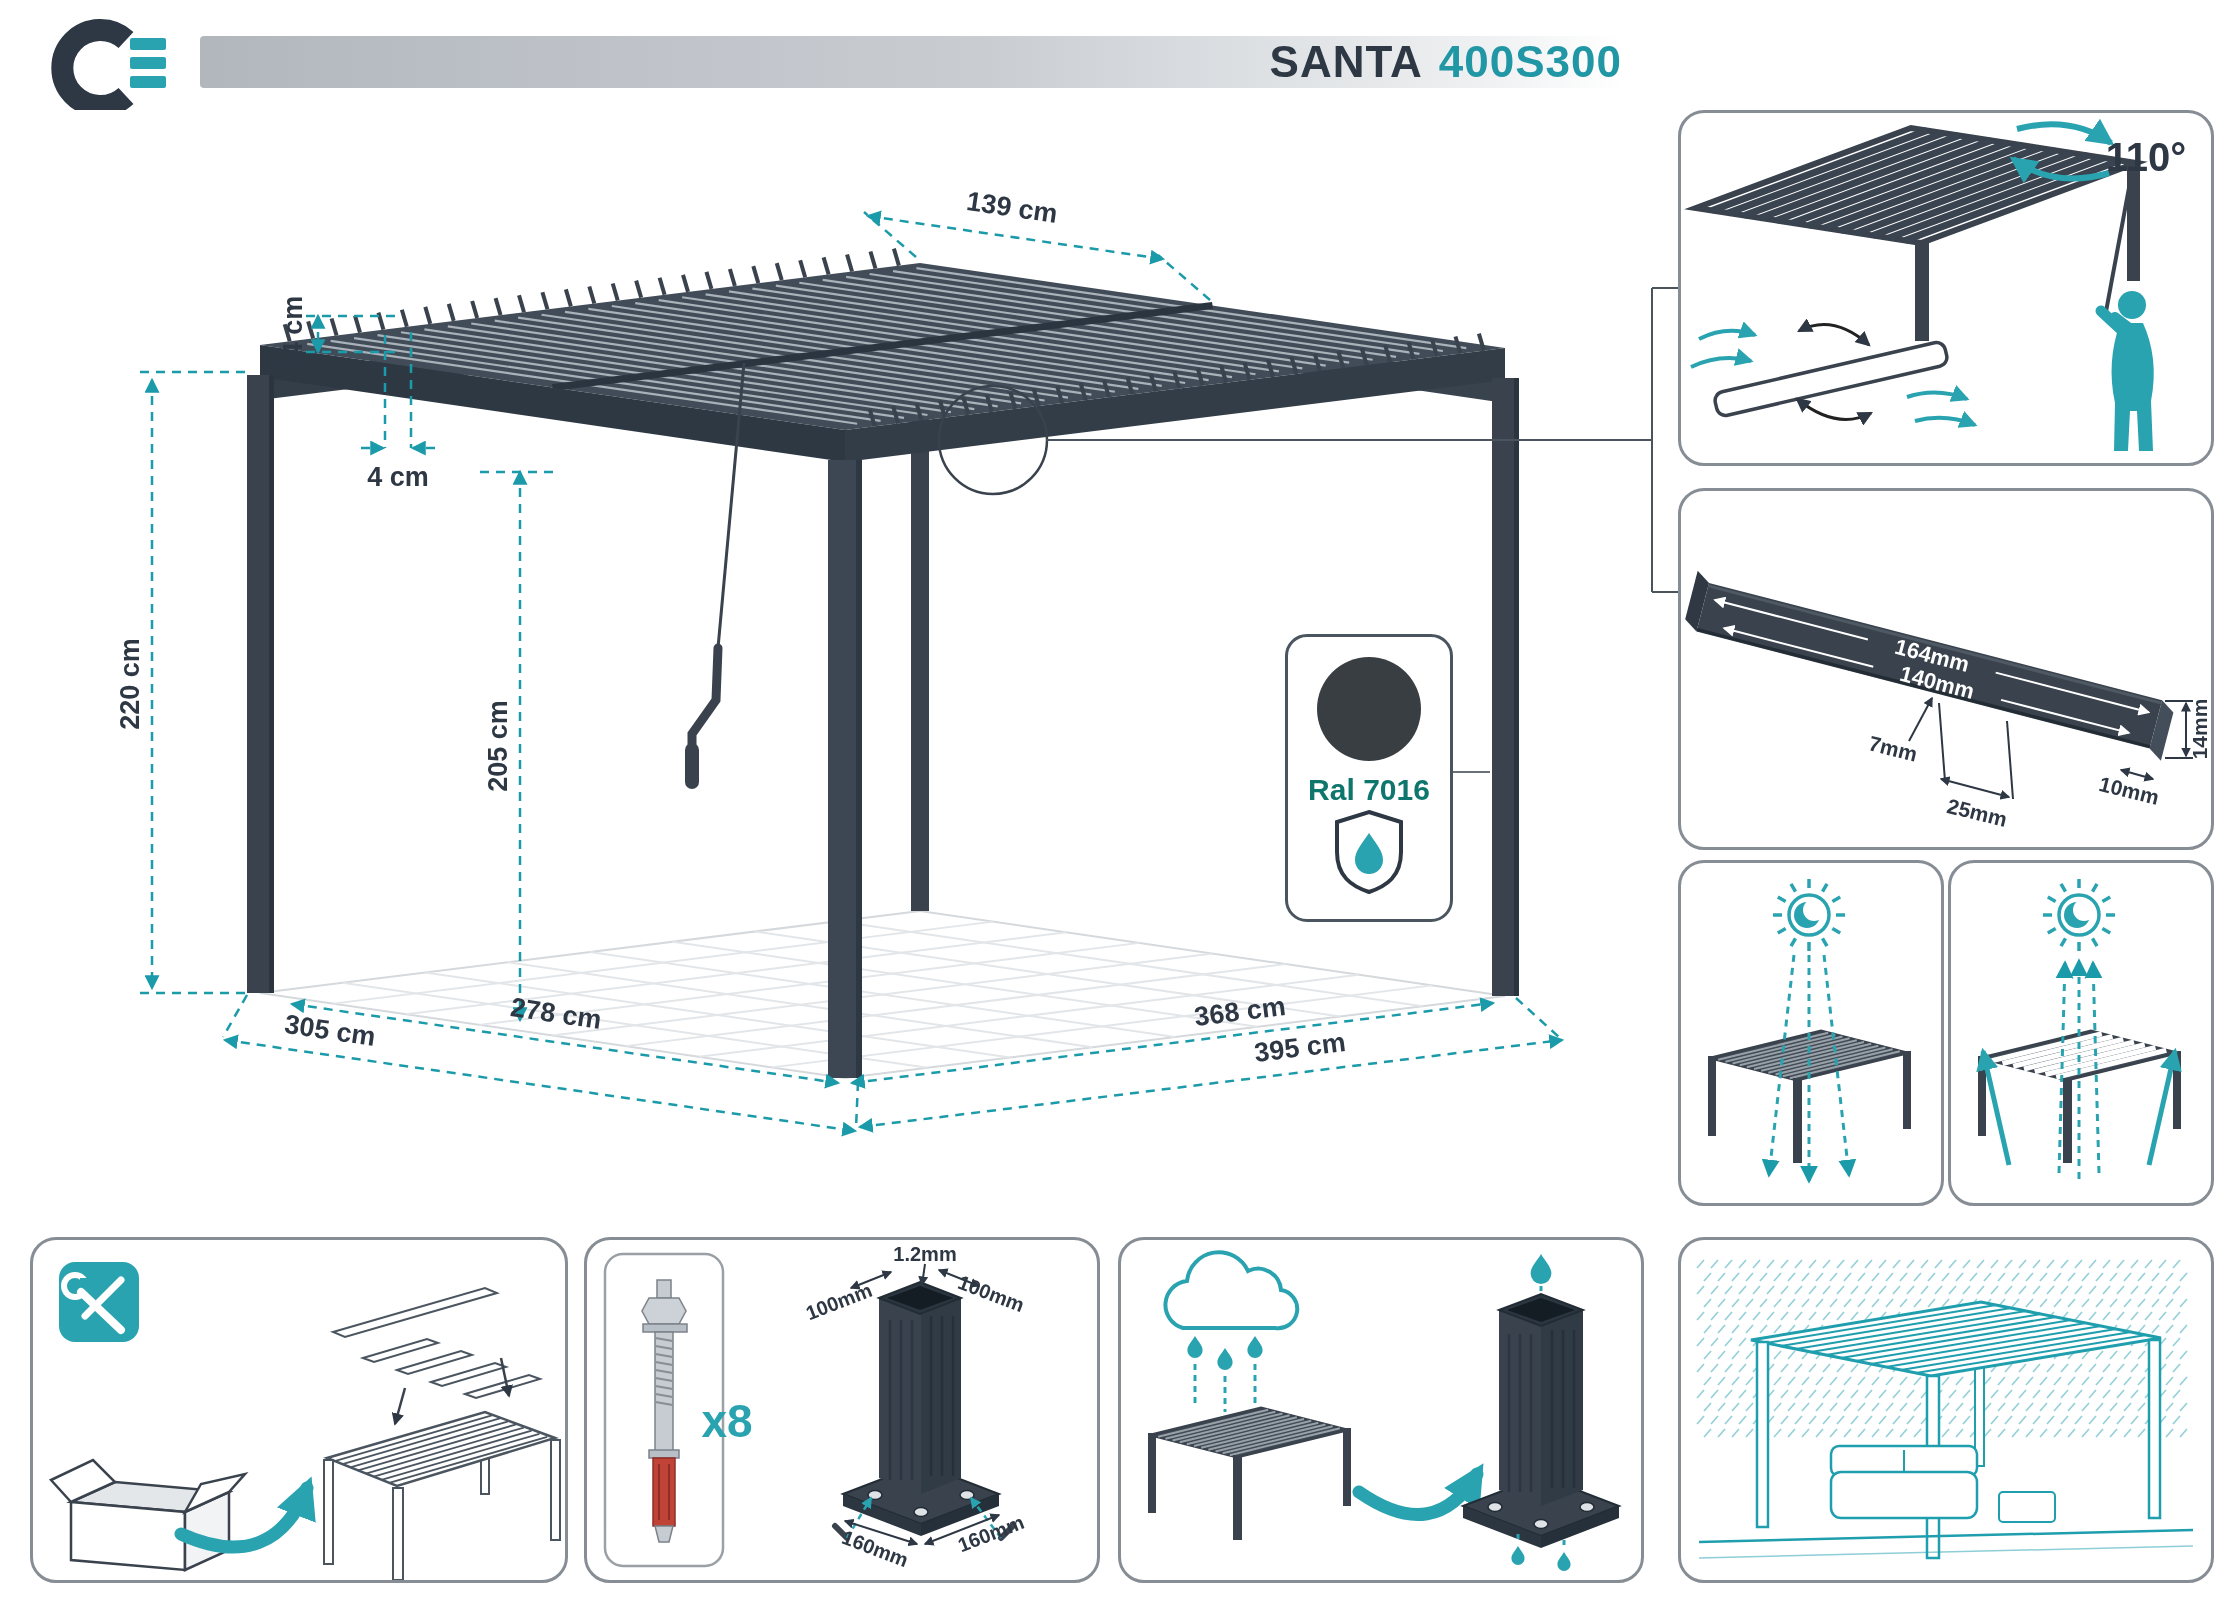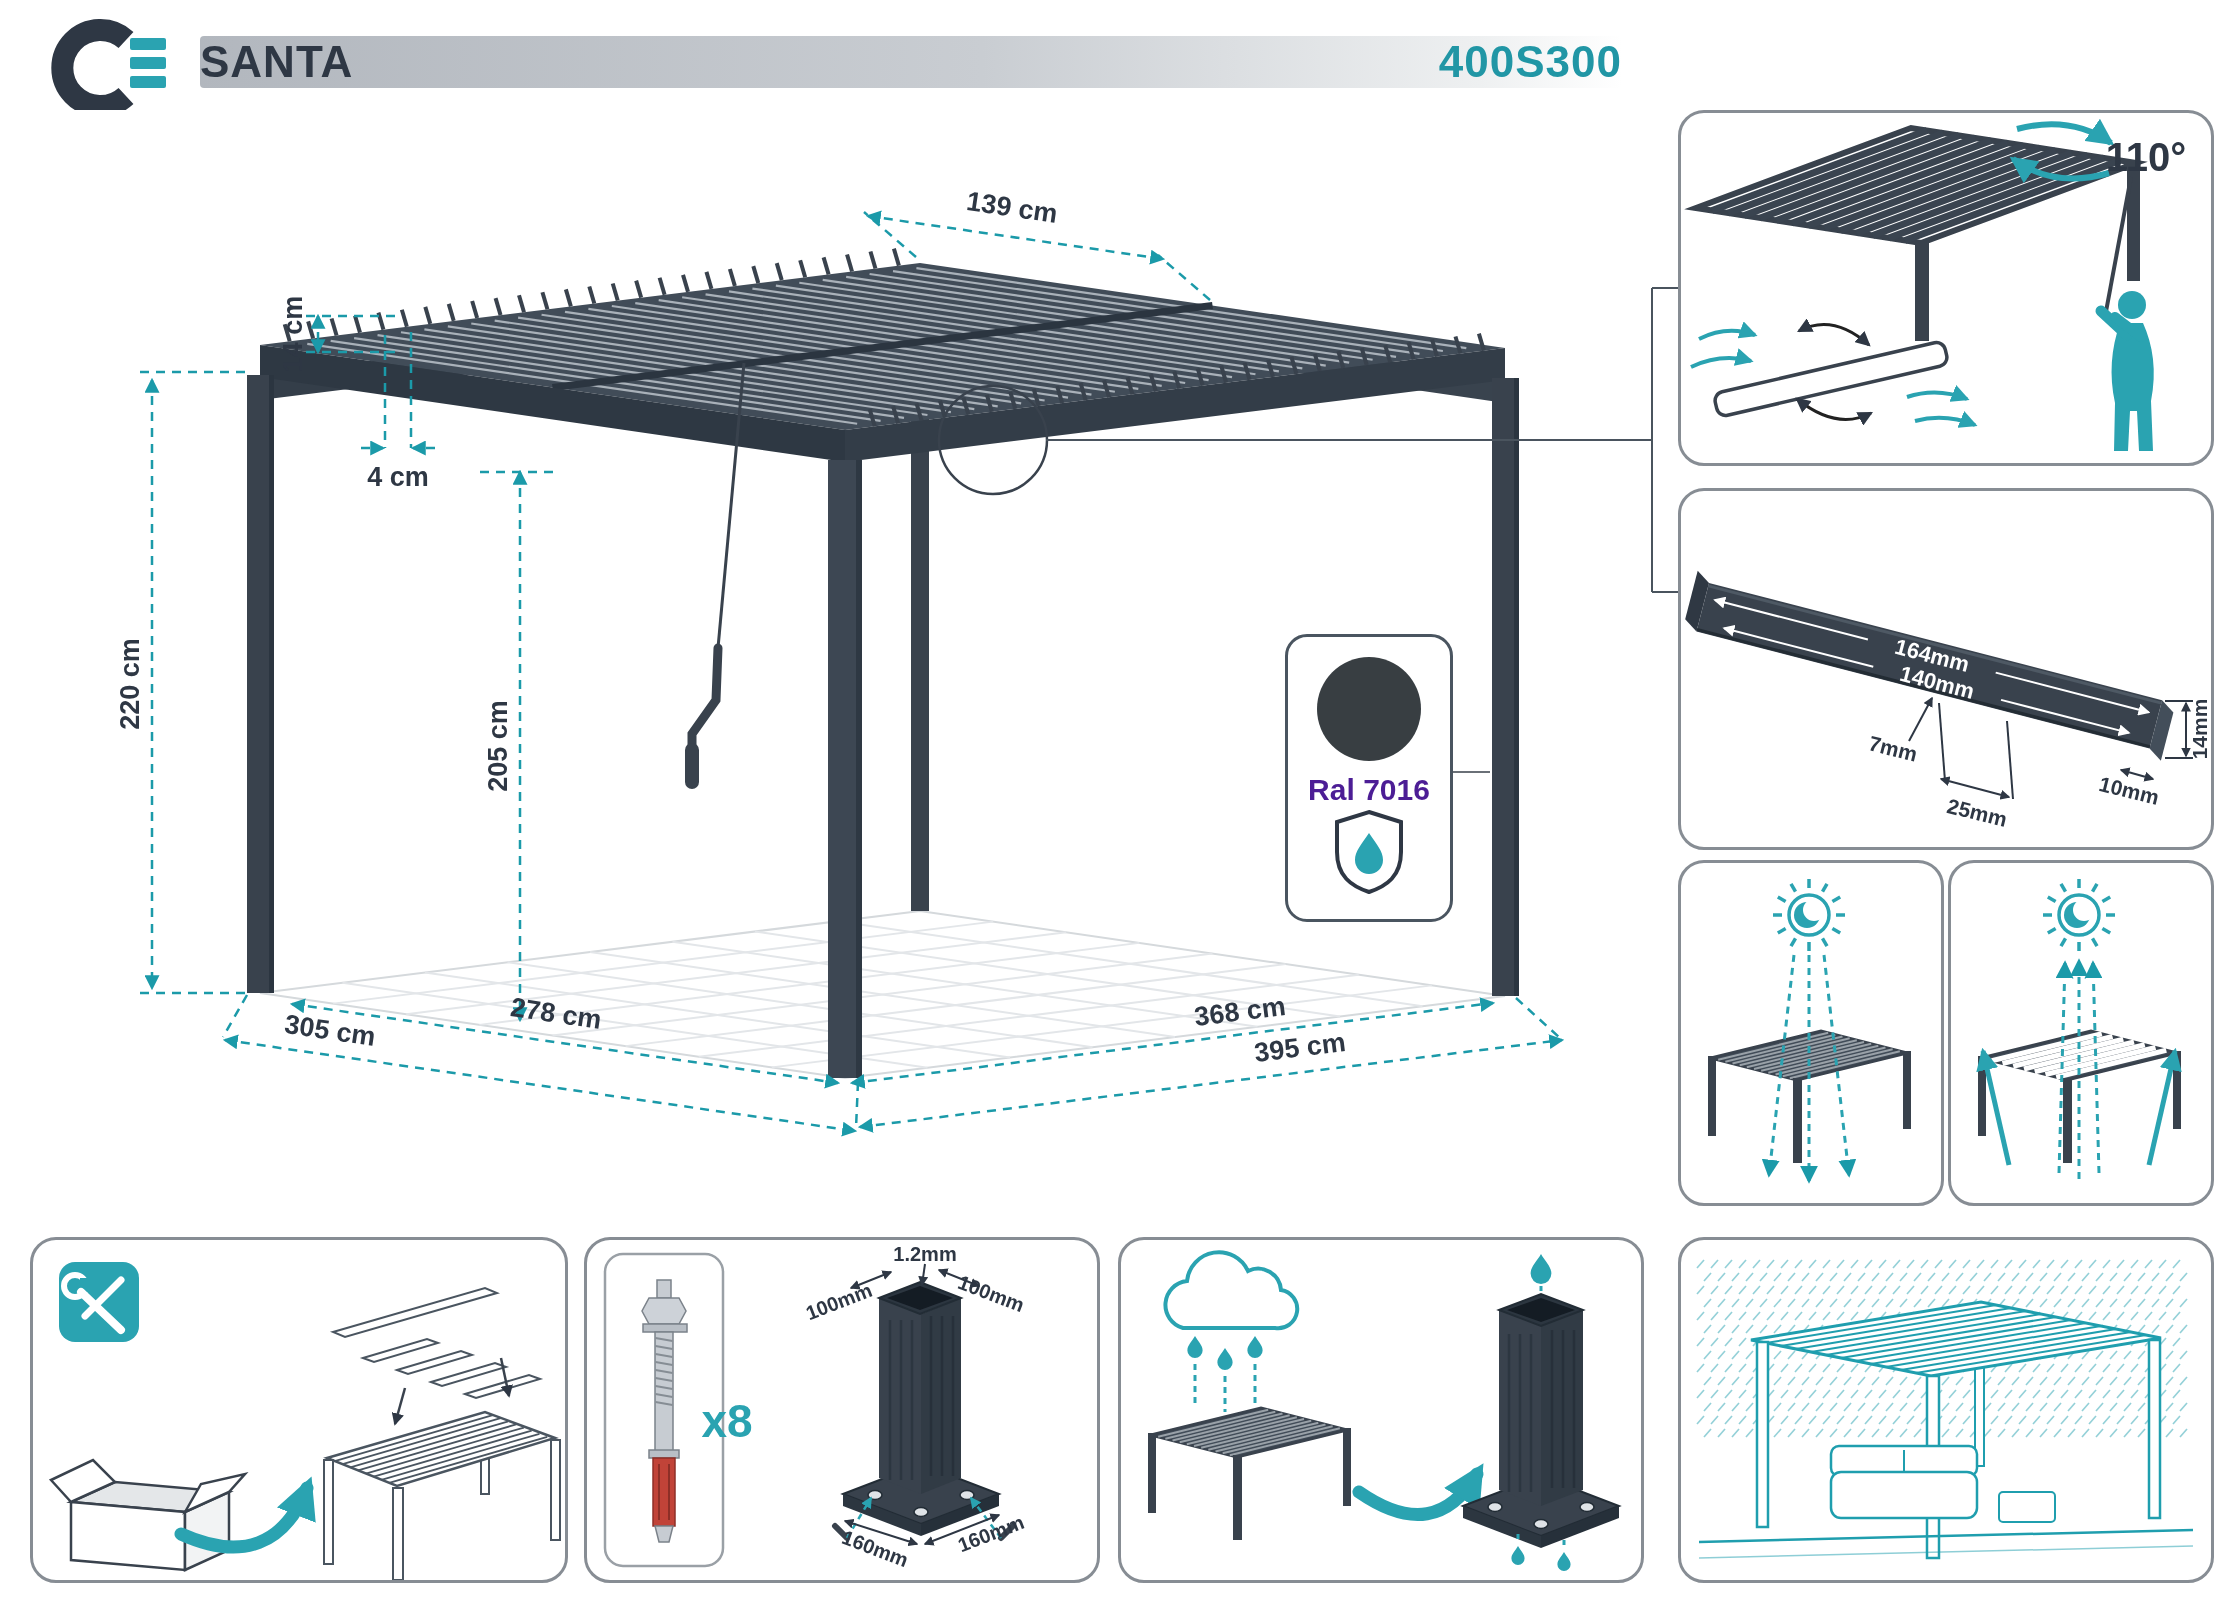--- a/index.html
+++ b/index.html
@@ -3,40 +3,40 @@
 <meta charset="utf-8">
 <title>SANTA 400S300</title>
 <style>
   html,body{margin:0;padding:0;background:#fff;}
   .page{position:relative;width:2224px;height:1612px;background:#fff;overflow:hidden;
         font-family:"Liberation Sans",sans-serif;}
   svg{display:block;}
   .main-draw{position:absolute;left:0;top:0;z-index:1;}
   .titlebar{position:absolute;left:200px;top:36px;width:1422px;height:52px;
     background:linear-gradient(90deg,#b2b7be,#c9cdd2 55%,#eef0f1 90%,#ffffff);
-    border-radius:4px;display:flex;align-items:center;justify-content:space-between;
+    border-radius:4px;display:flex;align-items:center;justify-content:flex-end;
     font-size:44px;font-weight:bold;letter-spacing:1px;color:#2e3744;z-index:3;}
   .titlebar .code{color:#2196a5;margin-left:16px;}
   .logo{position:absolute;left:30px;top:10px;z-index:3;}
   .lbl{position:absolute;transform:translate(-50%,-50%) rotate(var(--r,0deg));
        font-weight:bold;color:#2e3744;white-space:nowrap;z-index:6;}
   .dim{font-size:27px;}
   .sm{font-size:21px;}
   .xs{font-size:20px;}
   .white{color:#ffffff;font-size:22px;}
   .big{font-size:40px;}
   .qty{font-size:46px;color:#2aa3b1;}
   .panel{position:absolute;background:#fff;border:3px solid #878d94;border-radius:26px;
          overflow:hidden;z-index:2;}
   .panel > svg{position:absolute;left:0;top:0;}
   .ral-badge{position:absolute;left:1285px;top:634px;width:162px;height:282px;
     border:3px solid #4a5560;border-radius:22px;background:#fff;z-index:4;
     display:flex;flex-direction:column;align-items:center;}
   .ral-circle{width:104px;height:104px;border-radius:50%;background:#383e42;margin-top:20px;}
-  .ral-text{font-size:30px;font-weight:bold;color:#4c1d95;margin-top:12px;}
+  .ral-text{font-size:30px;font-weight:bold;color:#0f766e;margin-top:12px;}
 </style>
 </head>
 <body>
 
 <div class="page">
 
   <svg width="0" height="0" style="position:absolute" aria-hidden="true">
     <defs>
       <marker id="m-teal" viewBox="0 0 10 10" refX="8.5" refY="5" markerWidth="6" markerHeight="6" orient="auto-start-reverse">
           <path d="M0,0L10,5L0,10Z" fill="#1b9aa9"></path>

